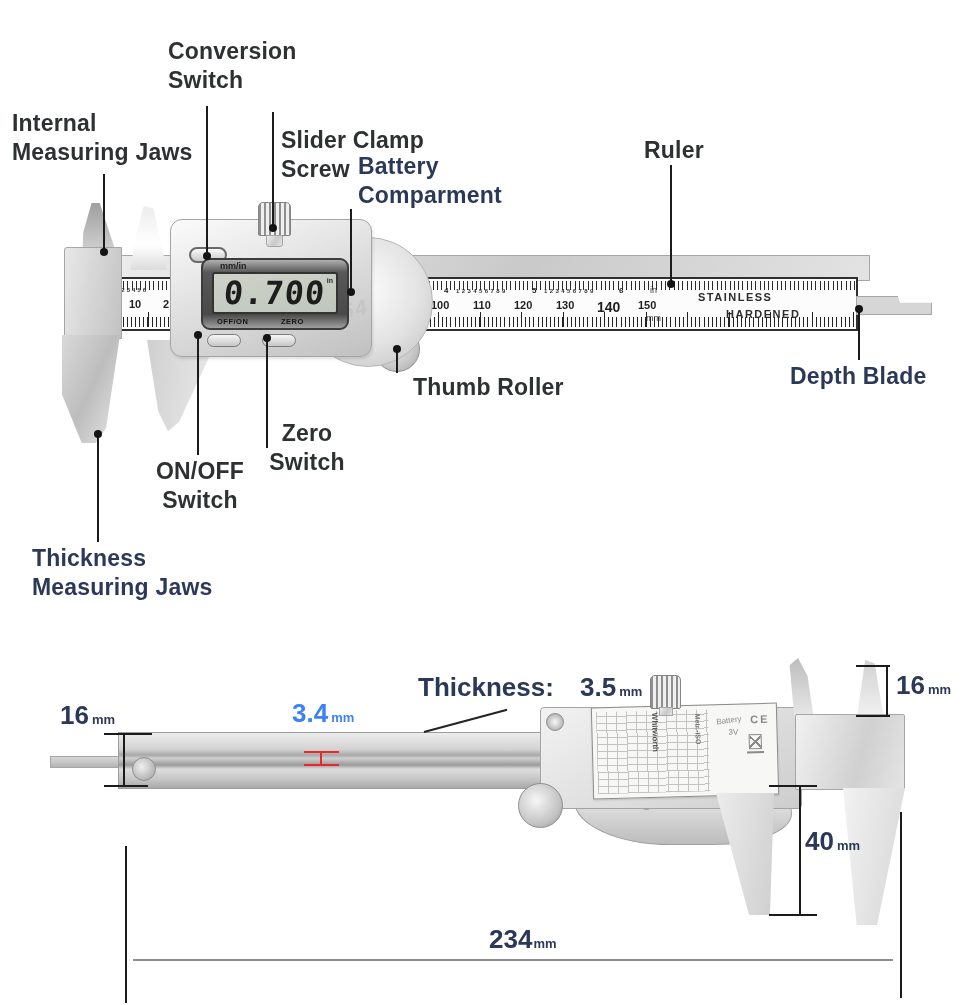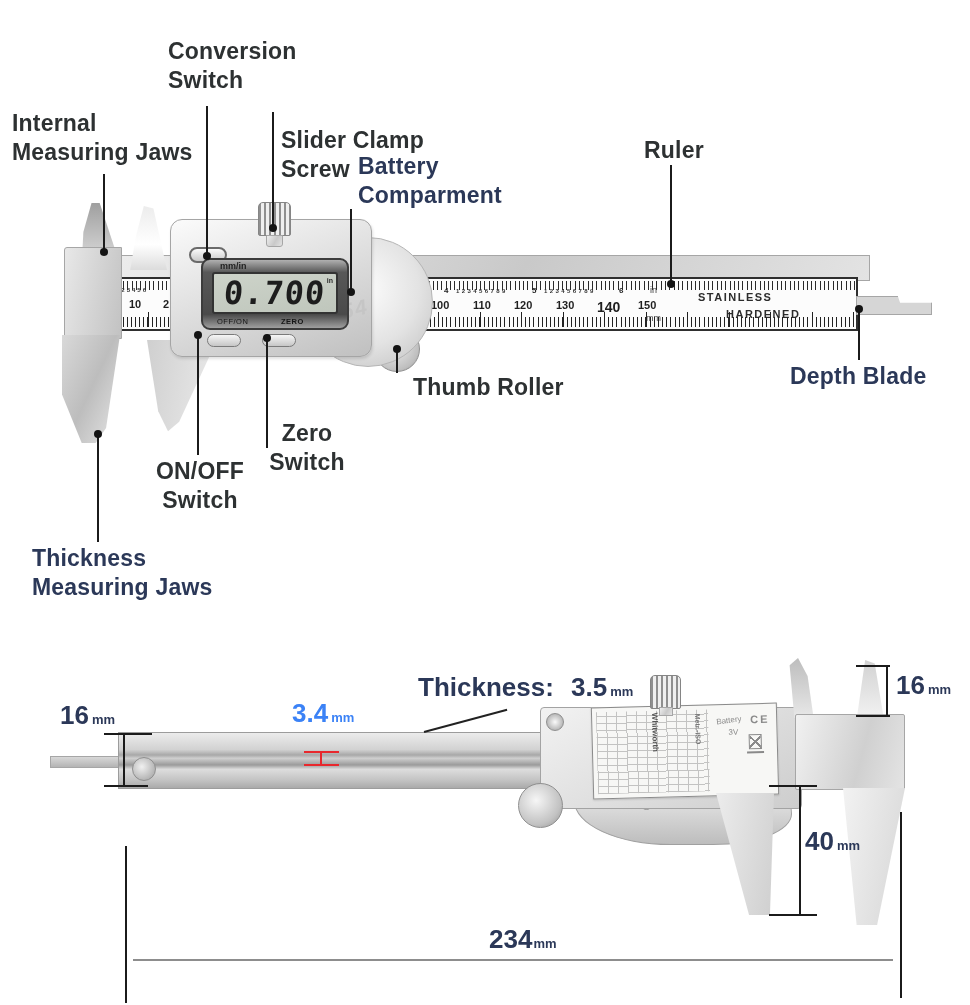--- a/index.html
+++ b/index.html
@@ -111,21 +111,21 @@
               background:linear-gradient(#fafafa,#c9c9c9);"></div>
 
   <div class="abs" style="left:185px;top:258px;width:148px;height:72px;border-radius:9px;border:2px solid #3c3c3c;box-sizing:border-box;
               background:linear-gradient(180deg,#b0b0b0,#585858 18%,#4a4a4a 80%,#9f9f9f);margin-left:16px;">
     <div class="abs" style="left:17px;top:1px;font-size:9px;font-weight:700;color:#222;">mm/in</div>
     <div class="abs" style="left:9px;top:12px;width:126px;height:42px;border:2px solid #333;border-radius:3px;box-sizing:border-box;
                 background:linear-gradient(170deg,#cdd3c9,#bfc6bc);display:flex;align-items:center;justify-content:center;">
       <span id="lcd-value">0.700</span>
       <span class="abs" style="right:3px;top:3px;font-size:7px;font-weight:700;color:#2a2a2a;">in</span>
     </div>
-    <div class="abs" style="left:14px;bottom:2px;font-size:7.5px;font-weight:400;color:#161616;letter-spacing:.5px;">OFF/ON</div>
+    <div class="abs" style="left:14px;bottom:2px;font-size:7.5px;font-weight:700;color:#161616;letter-spacing:.5px;">OFF/ON</div>
     <div class="abs" style="left:78px;bottom:2px;font-size:7.5px;font-weight:700;color:#161616;letter-spacing:.5px;">ZERO</div>
   </div>
 
   <div class="abs" style="left:207px;top:334px;width:34px;height:13px;border-radius:7px;border:1.5px solid #7a7a7a;box-sizing:border-box;
               background:linear-gradient(#f6f6f6,#c6c6c6);"></div>
   <div class="abs" style="left:262px;top:334px;width:34px;height:13px;border-radius:7px;border:1.5px solid #7a7a7a;box-sizing:border-box;
               background:linear-gradient(#f6f6f6,#c6c6c6);"></div>
 
   <div class="co" style="left:168px;top:37px;">
     <div>Conversion</div>
@@ -250,21 +250,21 @@
 
   <div class="dim redtx" style="left:292px;top:700px;">
     <span>3.4</span><span class="u">mm</span>
   </div>
   <div class="hl red" style="left:304px;top:751px;width:35px;"></div>
   <div class="vl red" style="left:320px;top:751px;height:15px;"></div>
   <div class="hl red" style="left:304px;top:764px;width:35px;"></div>
 
   <div class="dim" style="left:418px;top:674px;">
     <span>Thickness:</span>
-    <span style="margin-left:10px;">3.5</span><span class="u">mm</span>
+    <span style="margin-left:19px;">3.5</span><span class="u">mm</span>
   </div>
   <div class="hl" style="left:424px;top:731px;width:86px;background:#222;transform:rotate(-15deg);transform-origin:left center;"></div>
 
   <div class="dim" style="left:896px;top:672px;">
     <span>16</span><span class="u">mm</span>
   </div>
   <div class="hl" style="left:856px;top:665px;width:34px;height:1.5px;"></div>
   <div class="hl" style="left:856px;top:715px;width:34px;height:1.5px;"></div>
   <div class="vl" style="left:886px;top:665px;height:51px;width:1.5px;"></div>
 

